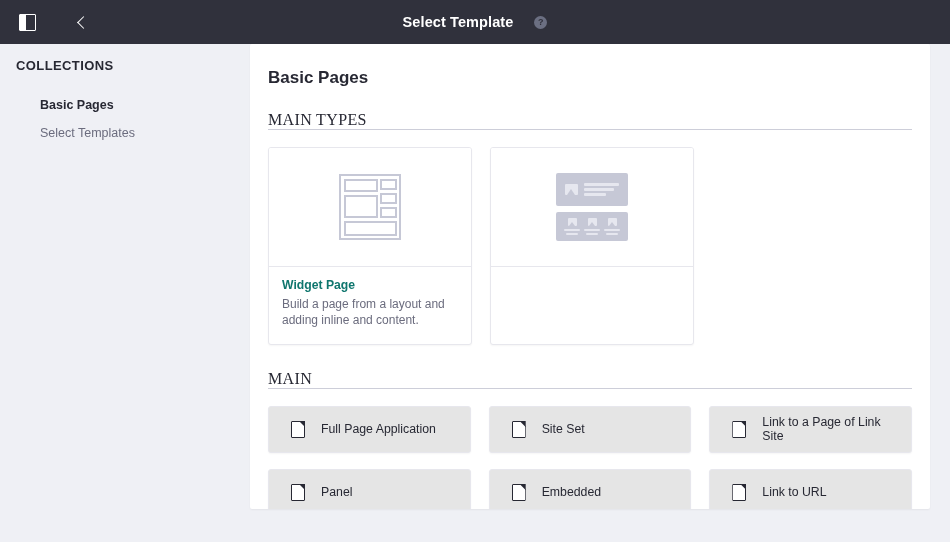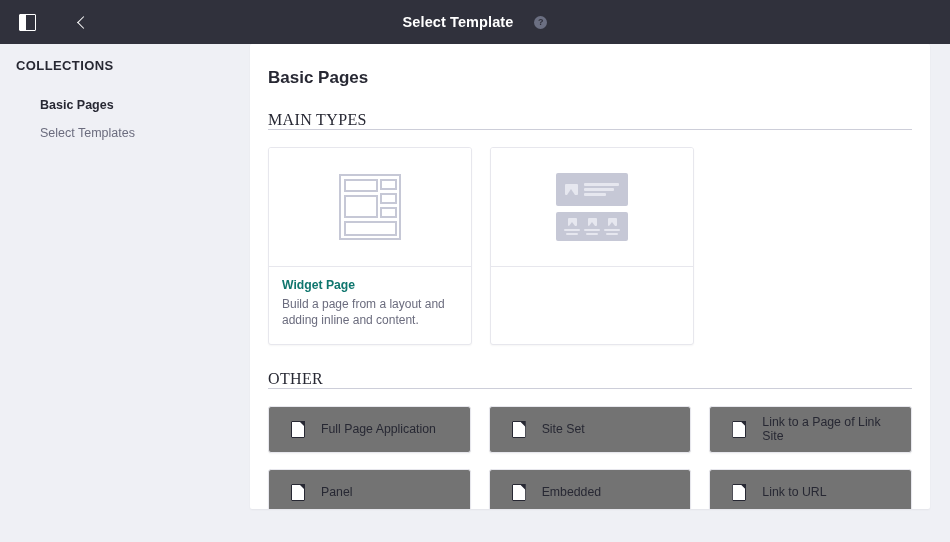--- a/index.html
+++ b/index.html
@@ -311,21 +311,21 @@
   .cp-col > i:nth-of-type(2) { width: 72%; }
 
   
   .other-grid {
     display: grid;
     grid-template-columns: repeat(3, 1fr);
     gap: 16px 18px;
   }
   .ocard {
     height: 47px;
-    background: #737373;
+    background: #e5e5e5;
     border: 1px solid #e7e7ed;
     border-radius: 3px;
     box-shadow: 0 1px 2px rgba(0,0,0,.04);
     display: flex;
     align-items: center;
     gap: 16px;
     padding: 0 22px;
     cursor: pointer;
   }
   .doc-icon {
@@ -444,21 +444,21 @@
                     <i></i>
                     <i></i>
                   </span>
               </div>
             </div>
           </div>
         </div>
 
       </div>
 
-      <div class="section-label">OTHER</div>
+      <div class="section-label">MAIN</div>
 
       <div class="other-grid">
 
         <div class="ocard">
           <span class="doc-icon">
               <span class="doc-body"></span>
               <span class="doc-fold"></span>
             </span>
           <span class="ocard-label">Full Page Application</span>
         </div>

